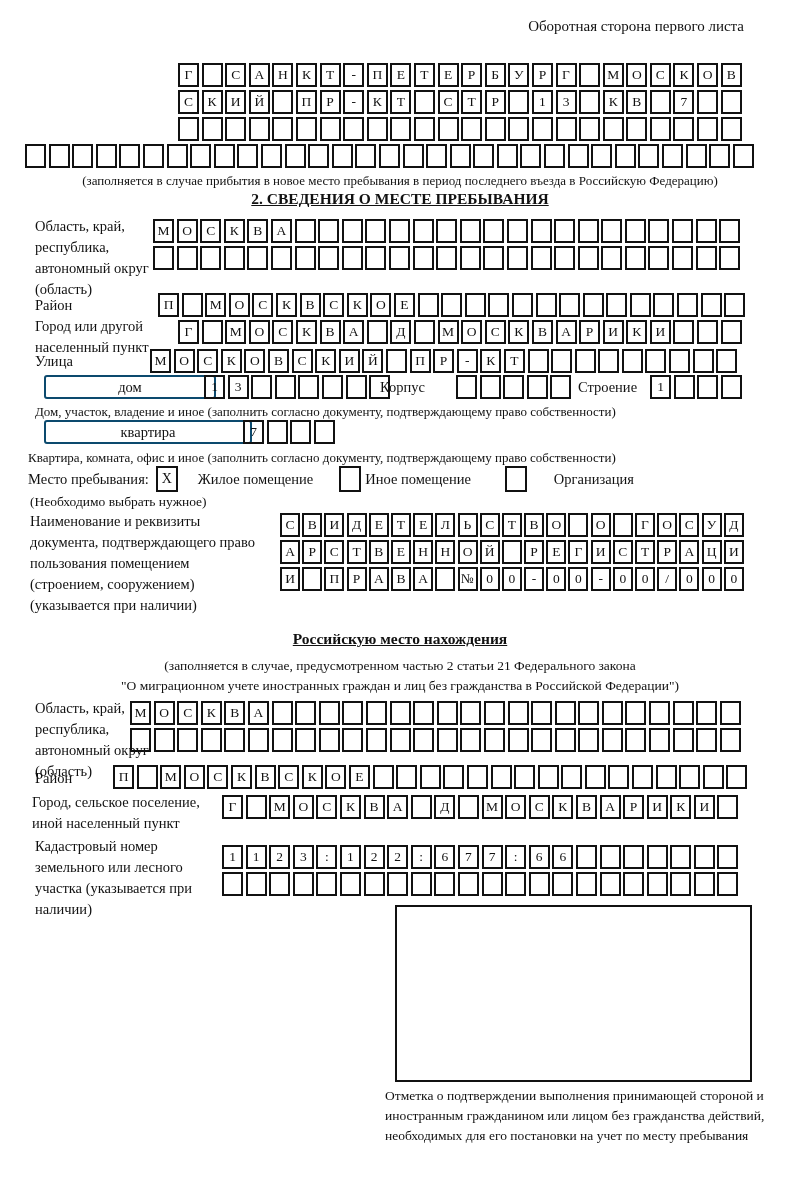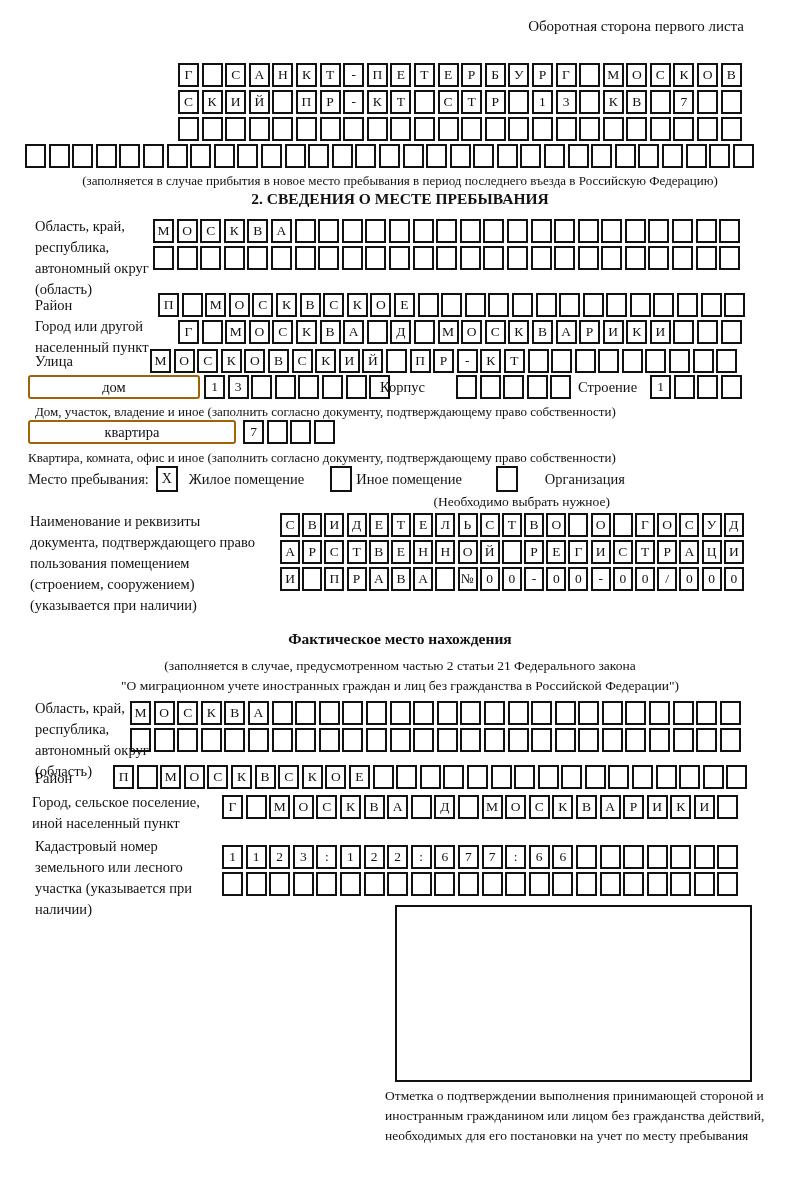--- a/index.html
+++ b/index.html
@@ -1,29 +1,29 @@
 <!DOCTYPE html>
 <html><head>
 <meta charset="utf-8">
 <style>
   html,body{margin:0;padding:0;background:#fff;}
   body{font-family:"Liberation Serif","DejaVu Serif",serif;color:#111;}
   .page{position:relative;width:800px;height:1180px;background:#fff;overflow:hidden;}
   .hdr{position:absolute;top:18px;right:56px;font-size:15px;}
   .lbl{position:absolute;font-size:14.5px;line-height:21px;}
   .center{position:absolute;left:0;width:800px;text-align:center;}
-  .bold{font-weight:bold;}
+  .bold{font-weight:bold;text-decoration:underline;}
   .small{font-size:13px;line-height:19px;}
   .boxrow{position:absolute;display:flex;gap:2.6px;}
   .boxrow .cell{flex:0 0 auto;width:17px;height:20px;border:2px solid #111;
     display:flex;align-items:center;justify-content:center;font-size:13.5px;line-height:1;}
   .tight{gap:2.2px;}
   .tight .cell{width:16px;}
-  .bigbox{position:absolute;height:20px;border:2px solid #a16207;border-radius:3px;
-    display:flex;align-items:center;justify-content:center;font-size:14.5px;}
+  .bigbox{position:absolute;height:20px;border:2px solid #0c4a6e;border-radius:3px;
+    display:flex;align-items:center;justify-content:center;font-size:14.5px;margin-left:16px;}
   .inline-row{position:absolute;display:flex;align-items:center;font-size:14.5px;}
   .cbox{display:inline-flex;width:18px;height:22px;border:2px solid #111;
     align-items:center;justify-content:center;font-size:14px;flex:0 0 auto;}
   .stampbox{position:absolute;border:2px solid #111;background:#fff;}
 </style>
 </head>
 <body>
 
 <div class="page">
 
@@ -319,27 +319,27 @@
       <span class="cell">7</span>
       <span class="cell"></span>
       <span class="cell"></span>
       <span class="cell"></span>
     </div>
   <div class="lbl small" style="left:28px;top:448px;width:740px">Квартира, комната, офис и иное (заполнить согласно документу, подтверждающему право собственности)</div>
 
   <div class="inline-row" style="left:28px;top:466px">
     <span>Место пребывания:</span>
     <span class="cbox" style="margin-left:7px">X</span>
-    <span style="margin-left:11px">Жилое помещение</span>
+    <span style="margin-left:20px">Жилое помещение</span>
     <span class="cbox" style="margin-left:26px"></span>
     <span style="margin-left:4px">Иное помещение</span>
     <span class="cbox" style="margin-left:34px"></span>
     <span style="margin-left:27px">Организация</span>
   </div>
-  <div class="lbl" style="left:30px;top:491px;width:580px;text-align:right;font-size:13.5px">(Необходимо выбрать нужное)</div>
+  <div class="lbl" style="left:30px;top:491px;width:580px;text-align:left;font-size:13.5px">(Необходимо выбрать нужное)</div>
 
   <div class="lbl" style="left:30px;top:511px;width:228px">Наименование и реквизиты документа, подтверждающего право пользования помещением (строением, сооружением) (указывается при наличии)</div>
   <div class="boxrow tight" style="left:280px;top:513px">
       <span class="cell">С</span>
       <span class="cell">В</span>
       <span class="cell">И</span>
       <span class="cell">Д</span>
       <span class="cell">Е</span>
       <span class="cell">Т</span>
       <span class="cell">Е</span>
@@ -398,21 +398,21 @@
       <span class="cell">0</span>
       <span class="cell">-</span>
       <span class="cell">0</span>
       <span class="cell">0</span>
       <span class="cell">/</span>
       <span class="cell">0</span>
       <span class="cell">0</span>
       <span class="cell">0</span>
     </div>
 
-  <div class="center bold" style="top:630px;font-size:15.5px">Фактическое место нахождения</div>
+  <div class="center bold" style="top:630px;font-size:15.5px">Российскую место нахождения</div>
   <div class="center small" style="top:656px;font-size:13.5px">(заполняется в случае, предусмотренном частью 2 статьи 21 Федерального закона</div>
   <div class="center small" style="top:676px;font-size:13.5px">"О миграционном учете иностранных граждан и лиц без гражданства в Российской Федерации")</div>
 
   <div class="lbl" style="left:35px;top:698px;width:140px">Область, край, республика, автономный округ (область)</div>
   <div class="boxrow" style="left:130px;top:701px">
       <span class="cell">М</span>
       <span class="cell">О</span>
       <span class="cell">С</span>
       <span class="cell">К</span>
       <span class="cell">В</span>

